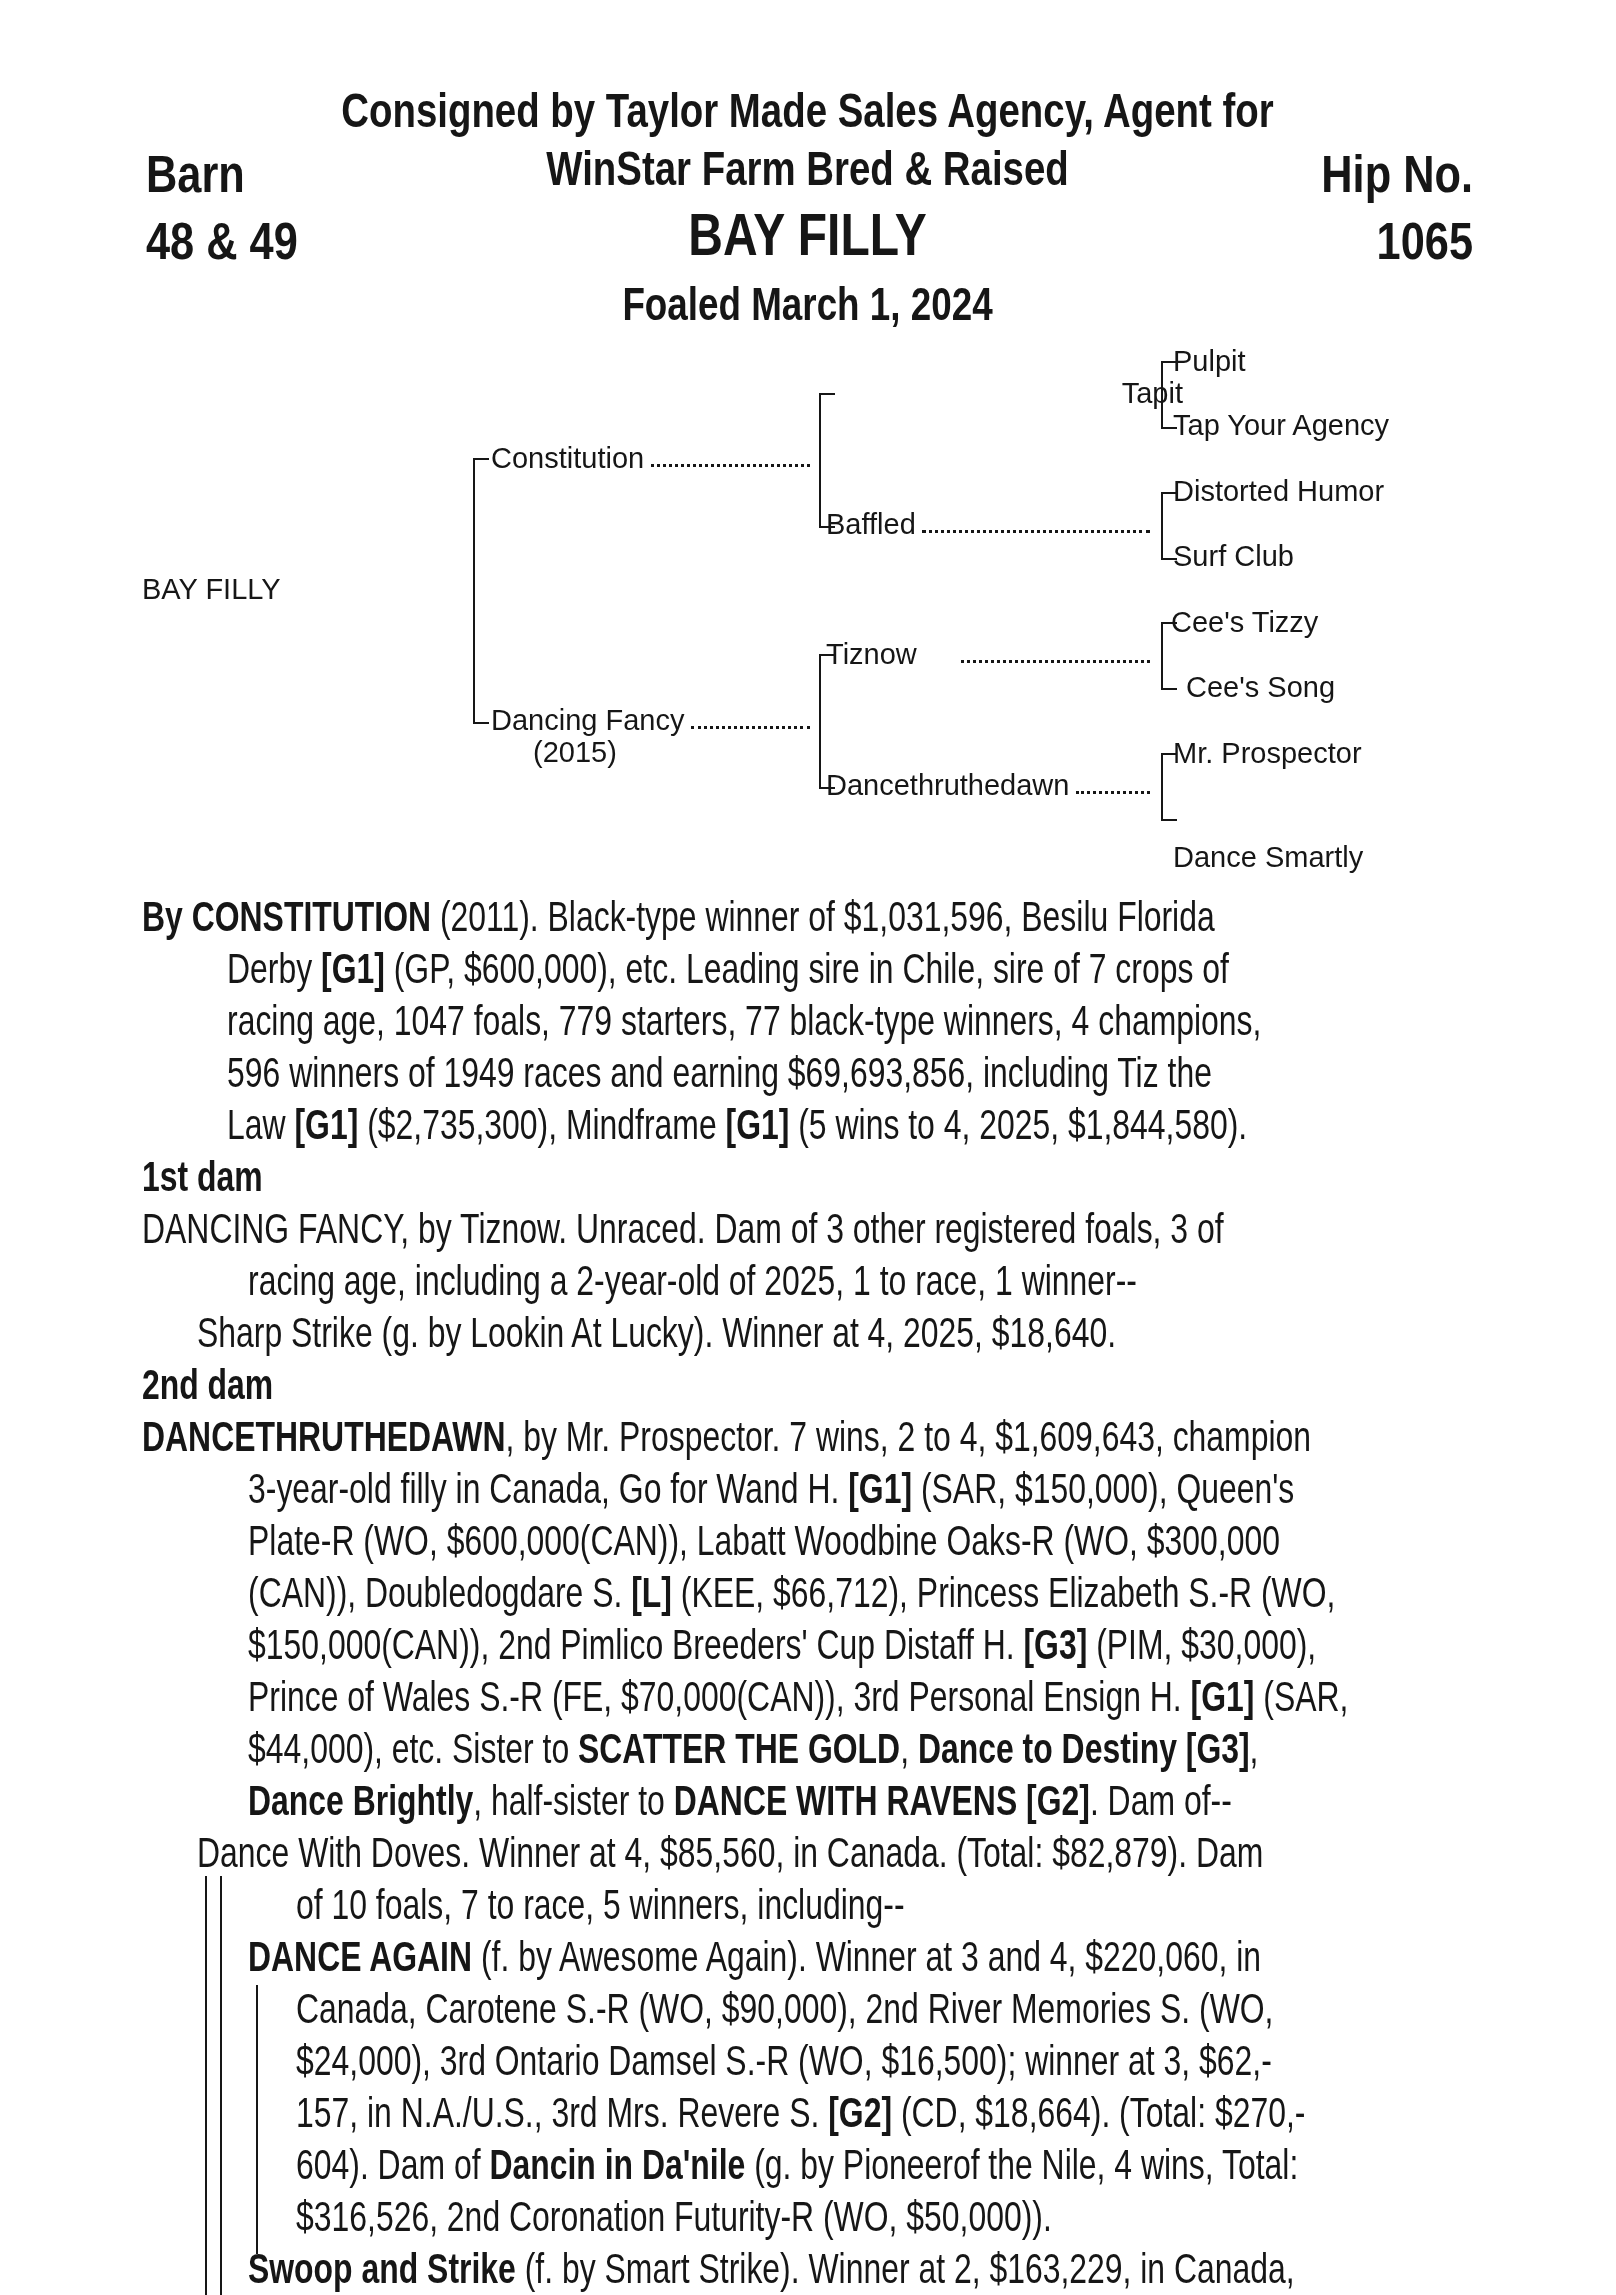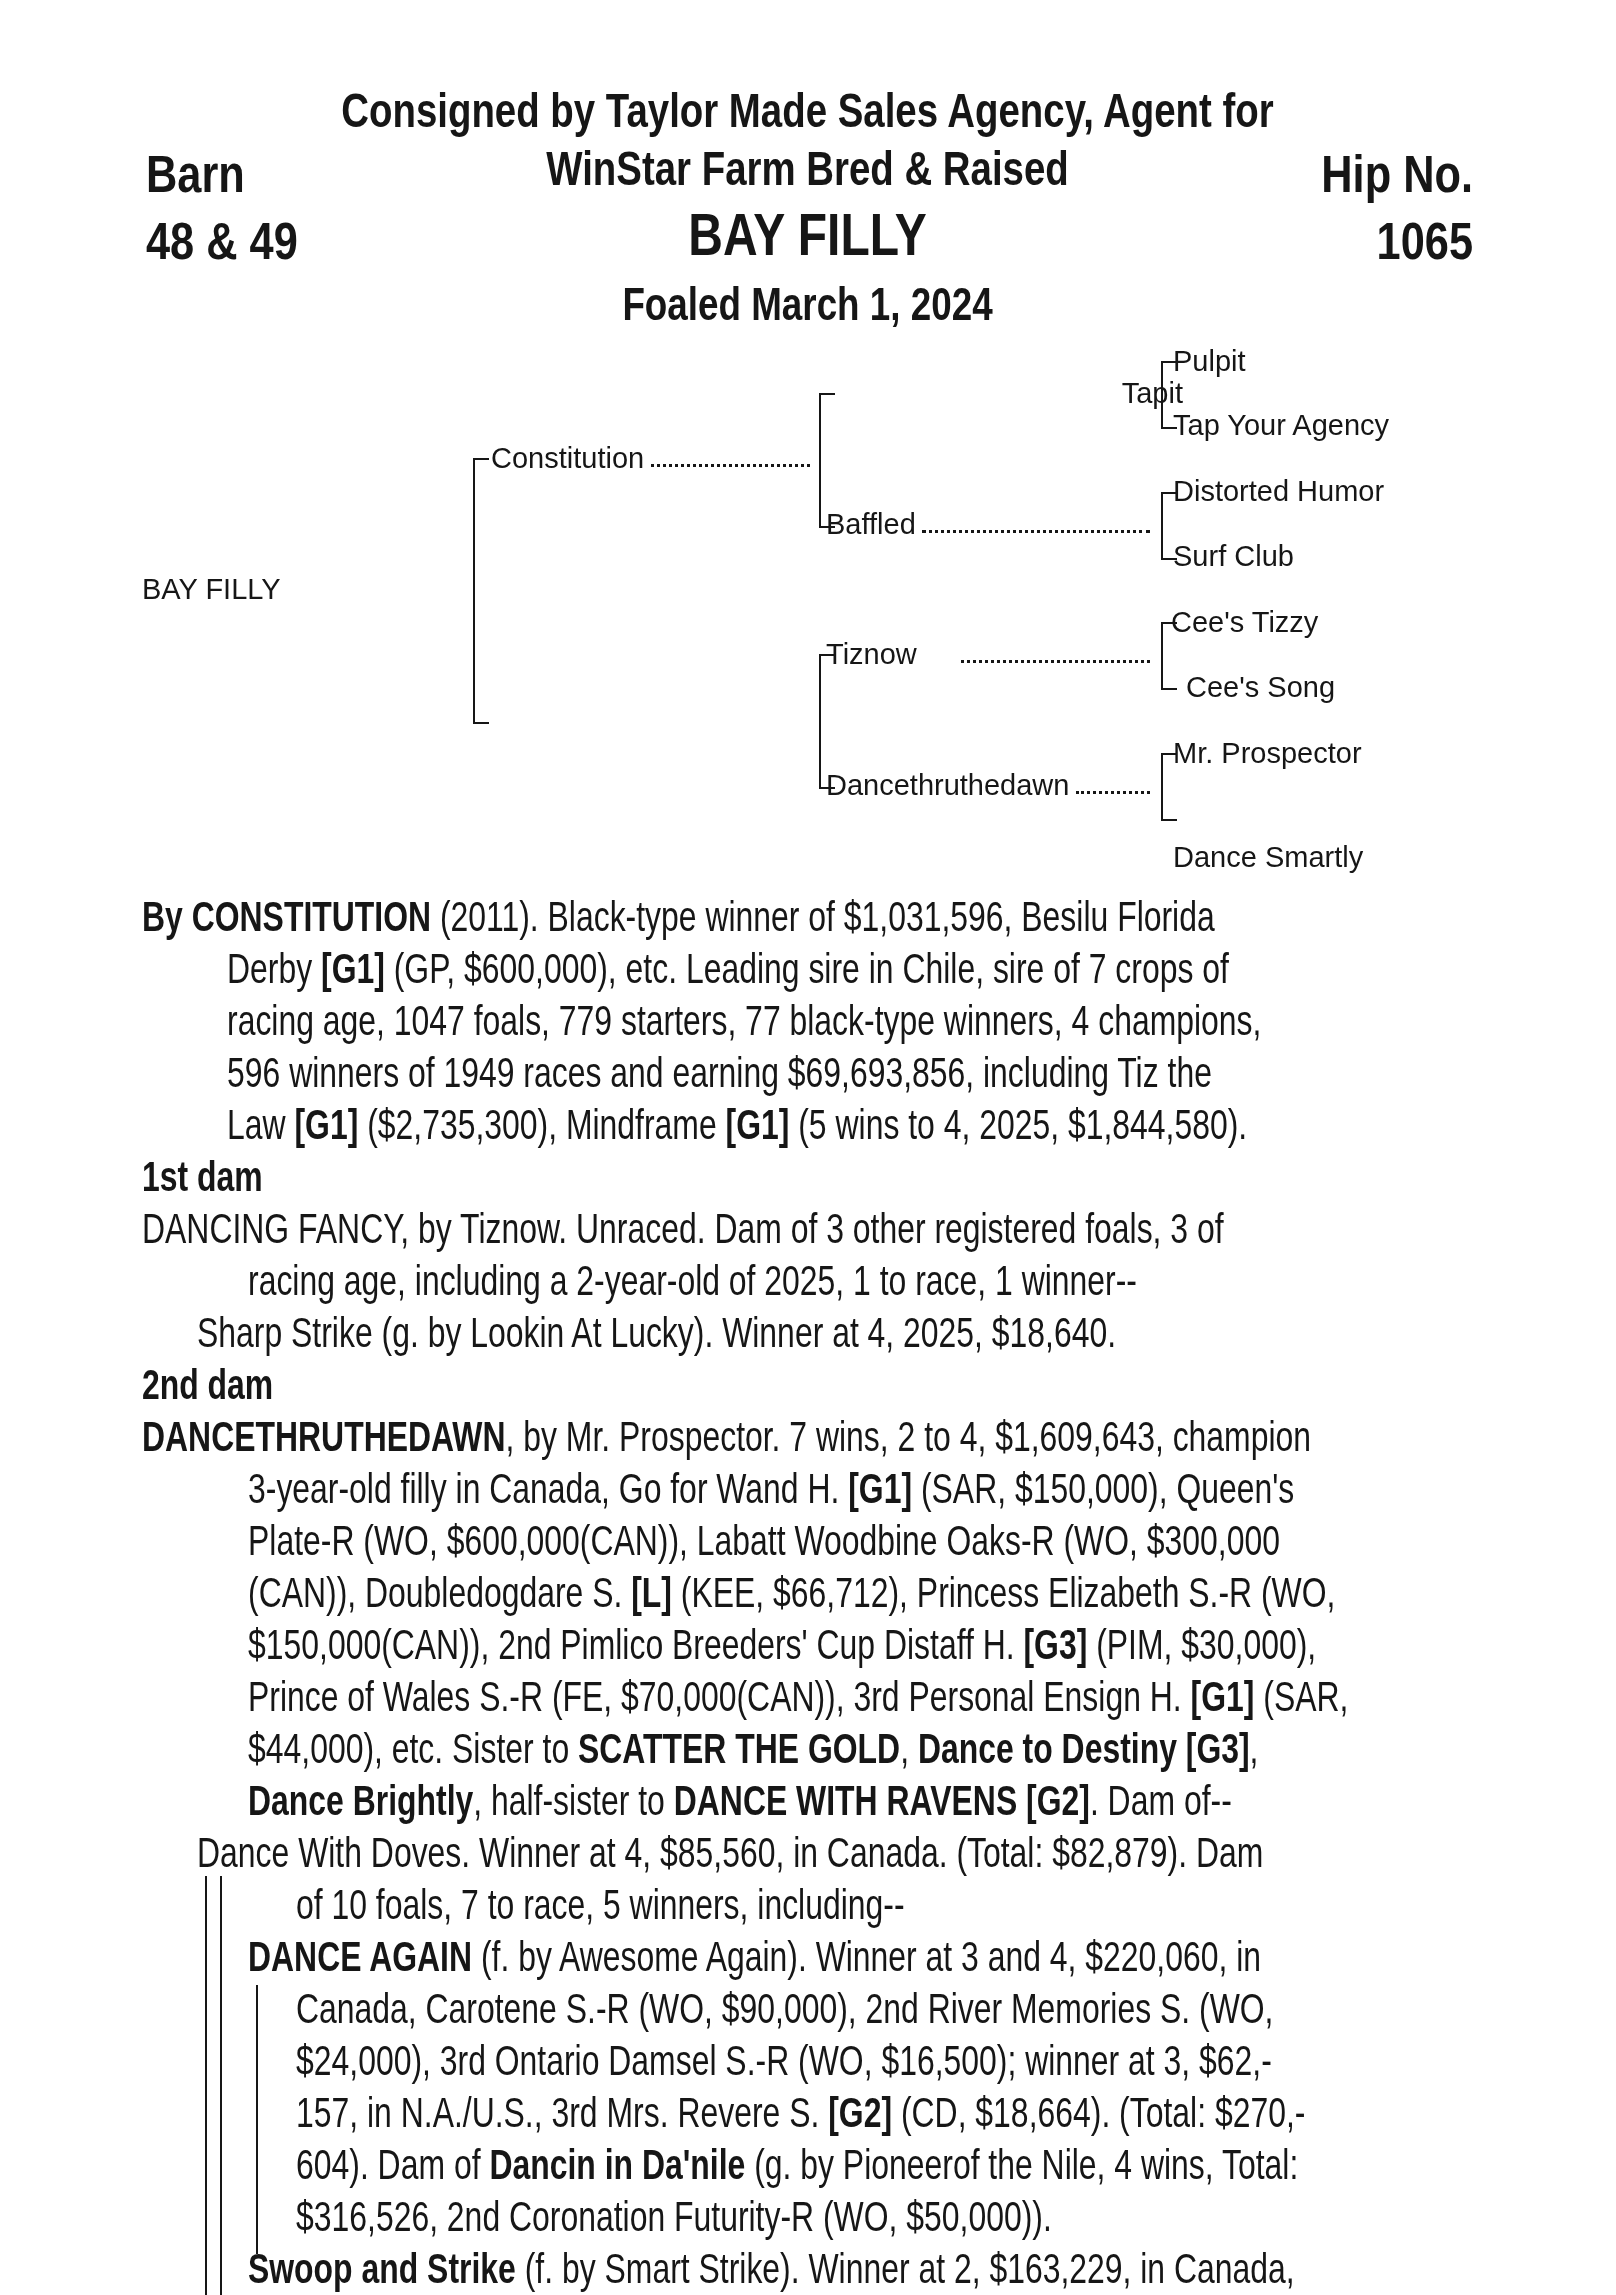--- a/index.html
+++ b/index.html
@@ -53,20 +53,27 @@
 <div class="hip hip-label">Hip No.</div>
 <div class="hip hip-value">1065</div>
 
 <div class="ped">
 
   <div class="lbl" style="left:0;top:233px;">BAY FILLY</div>
 
   <div class="pair" style="left:349px;top:102px;width:324px;height:32px;">
     <span>Constitution</span>
     <span class="dots"></span>
+  </div>
+  <div style="position:absolute;left:349px;top:364px;width:324px;">
+    <div class="pair" style="position:relative;width:324px;height:32px;">
+      <span>Dancing Fancy</span>
+      <span class="dots"></span>
+    </div>
+    <div class="year">(2015)</div>
   </div>
 
   <div class="pair" style="left:712px;top:37px;width:329px;height:32px;flex-direction:column;">
     <span>Tapit</span>
     <span class="dots"></span>
   </div>
   <div class="pair" style="left:684px;top:168px;width:329px;height:32px;">
     <span>Baffled</span>
     <span class="dots"></span>
   </div>

